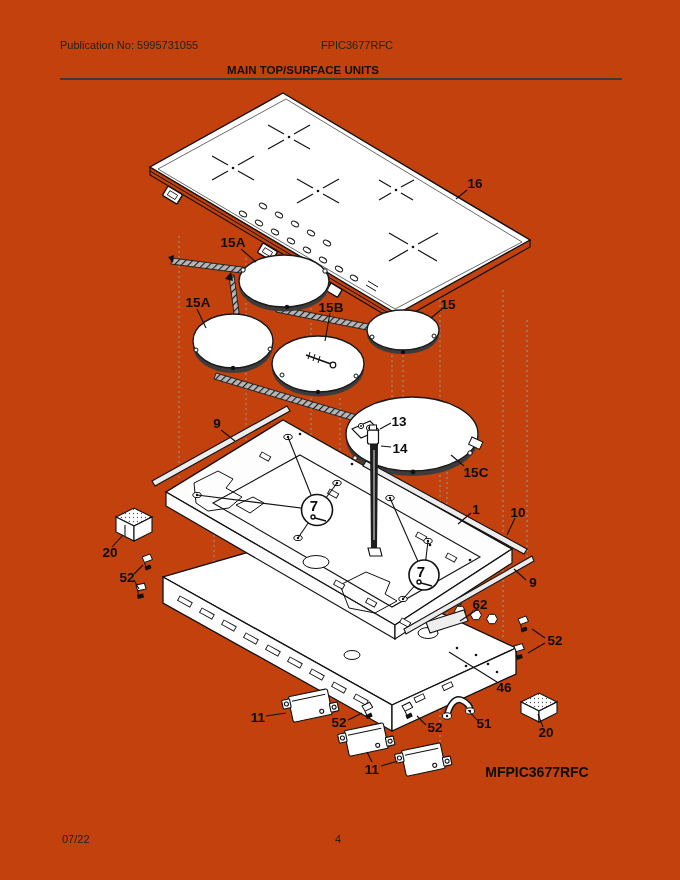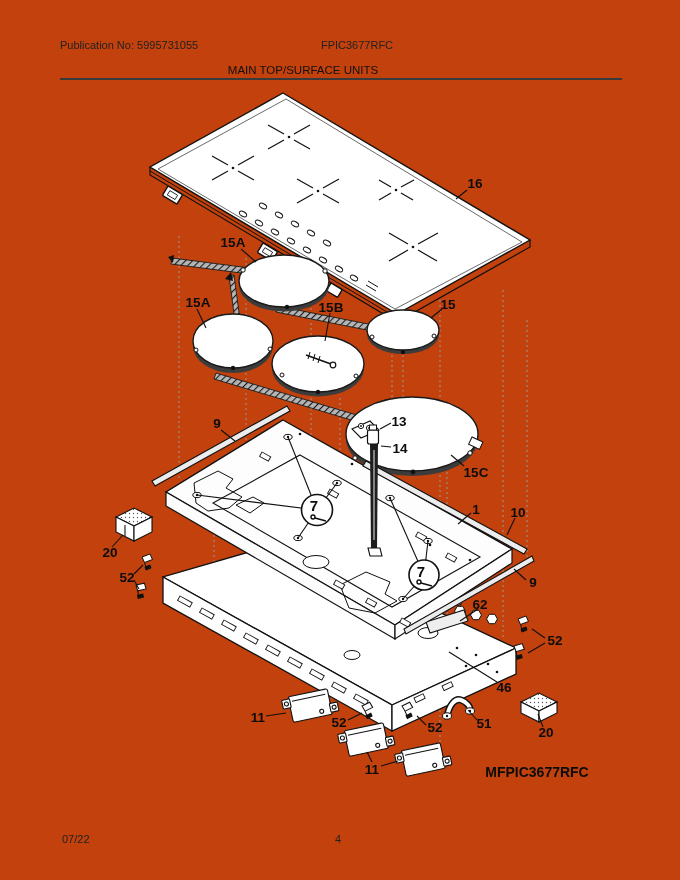--- a/index.html
+++ b/index.html
@@ -2,21 +2,21 @@
 <html><head>
 <meta charset="utf-8">
 <style>
   html,body{margin:0;padding:0;background:#fff;}
   .page{
     position:relative;width:680px;height:880px;background:#c2410c;
     font-family:"Liberation Sans",sans-serif;color:#1a1a1a;overflow:hidden;
   }
   .hdr-pub{position:absolute;left:60px;top:39px;font-size:11px;color:#222;}
   .hdr-model{position:absolute;left:357px;top:39px;transform:translateX(-50%);font-size:11px;color:#222;}
-  .hdr-title{position:absolute;left:303px;top:64px;transform:translateX(-50%);font-size:11.5px;font-weight:normal;color:#111;white-space:nowrap;}
+  .hdr-title{position:absolute;left:303px;top:64px;transform:translateX(-50%);font-size:11.5px;font-weight:bold;color:#111;white-space:nowrap;}
   .hdr-rule{position:absolute;left:60px;top:78px;width:562px;height:2px;background:#3a3a3a;}
   .ftr-date{position:absolute;left:62px;top:833px;font-size:11px;color:#222;}
   .ftr-page{position:absolute;left:338px;top:833px;transform:translateX(-50%);font-size:11px;color:#222;}
   svg.diagram{position:absolute;left:0;top:0;}
   .callout{font:bold 13.5px "Liberation Sans",sans-serif;fill:#0c0c0c;}
   .callout-sm{font:bold 15px "Liberation Sans",sans-serif;fill:#0c0c0c;}
   .watermark{font:bold 14px "Liberation Sans",sans-serif;fill:#0c0c0c;}
 </style>
 </head>
 <body>

